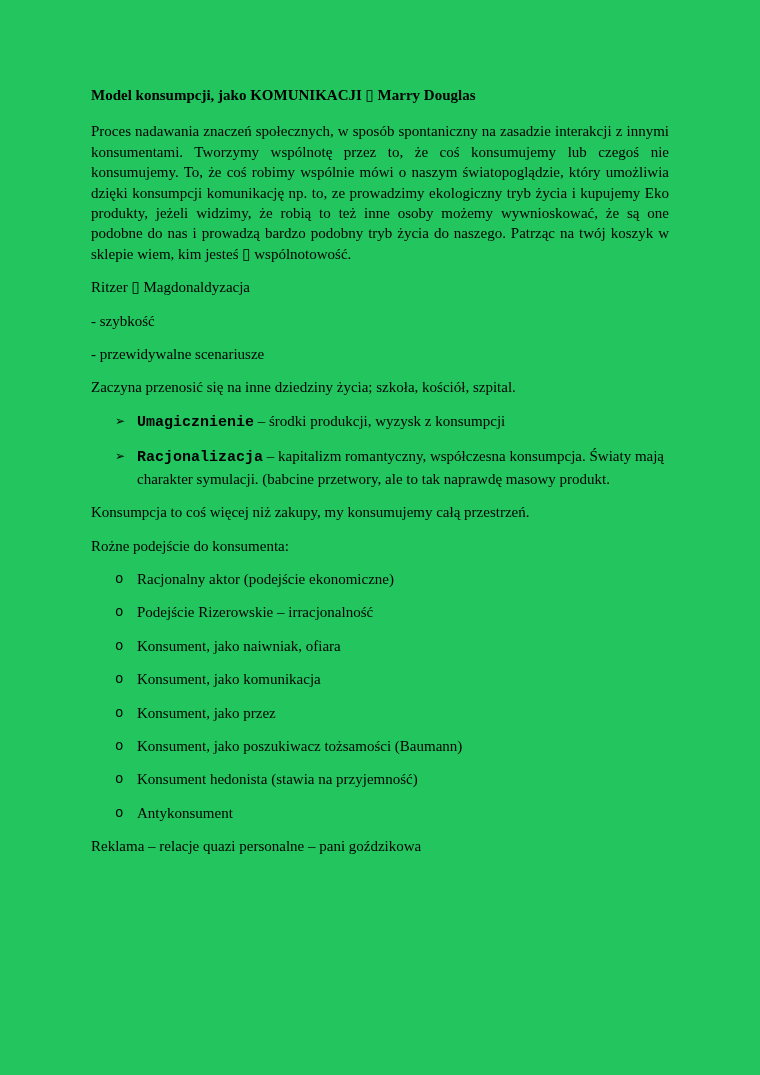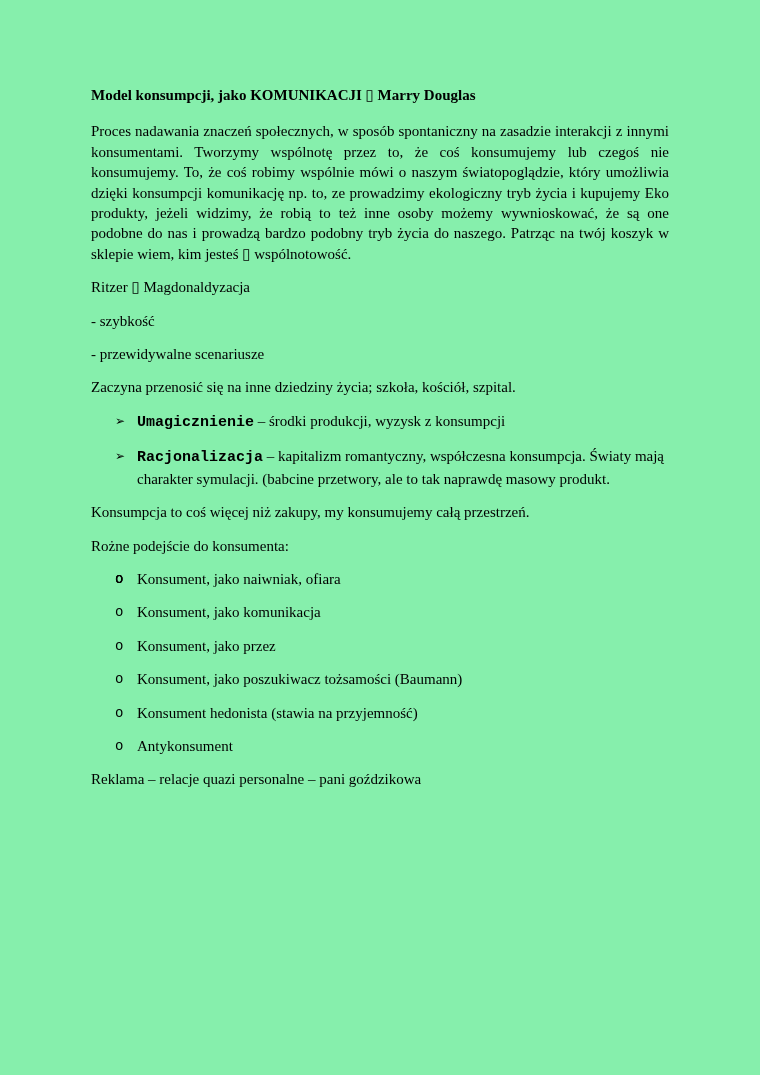--- a/index.html
+++ b/index.html
@@ -14,21 +14,21 @@
     font-size: 15px;
     line-height: 20.4px;
     color: #000000;
     overflow: hidden;
   }
   .page {
     box-sizing: border-box;
     width: 760px;
     height: 1075px;
     padding: 85px 91px 0 91px;
-    background: #86efac;
+    background: #22c55e;
   }
   .block {
     margin: 0 0 13px 0;
   }
   .doc-title {
     font-weight: bold;
   }
   .intro {
     text-align: justify;
     margin-top: 16px;
@@ -81,23 +81,25 @@
     <span class="marker arrow-marker">➢</span>
     <span class="term">Racjonalizacja</span><span> – kapitalizm romantyczny, współczesna konsumpcja. Światy mają charakter symulacji. (babcine przetwory, ale to tak naprawdę masowy produkt.</span>
   </div>
 
   <p class="block">Konsumpcja to coś więcej niż zakupy, my konsumujemy całą przestrzeń.</p>
 
   <p class="block">Rożne podejście do konsumenta:</p>
 
   <div class="list-item">
     <span class="marker circle-marker">o</span>
+    <span>Racjonalny aktor (podejście ekonomiczne)</span>
   </div>
   <div class="list-item">
     <span class="marker circle-marker">o</span>
+    <span>Podejście Rizerowskie – irracjonalność</span>
   </div>
   <div class="list-item">
     <span class="marker circle-marker">o</span>
     <span>Konsument, jako naiwniak, ofiara</span>
   </div>
   <div class="list-item">
     <span class="marker circle-marker">o</span>
     <span>Konsument, jako komunikacja</span>
   </div>
   <div class="list-item">

